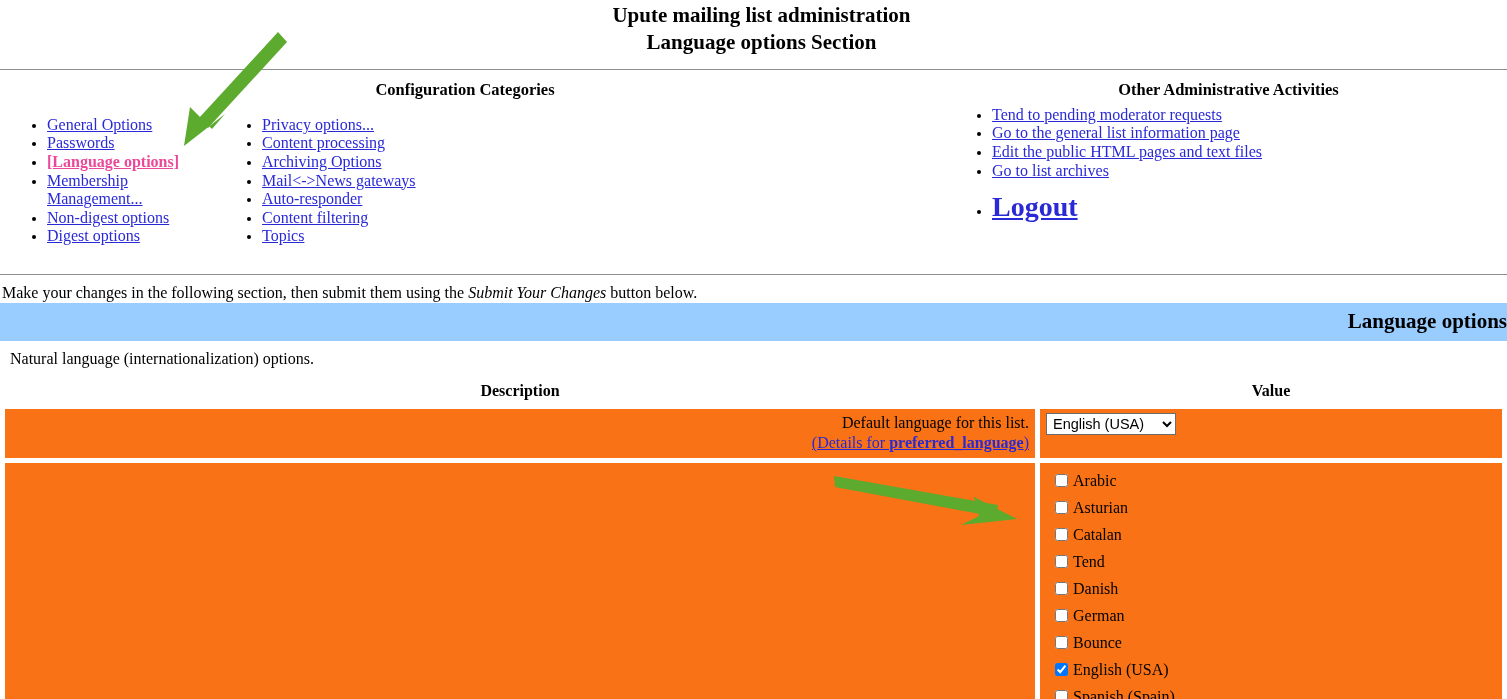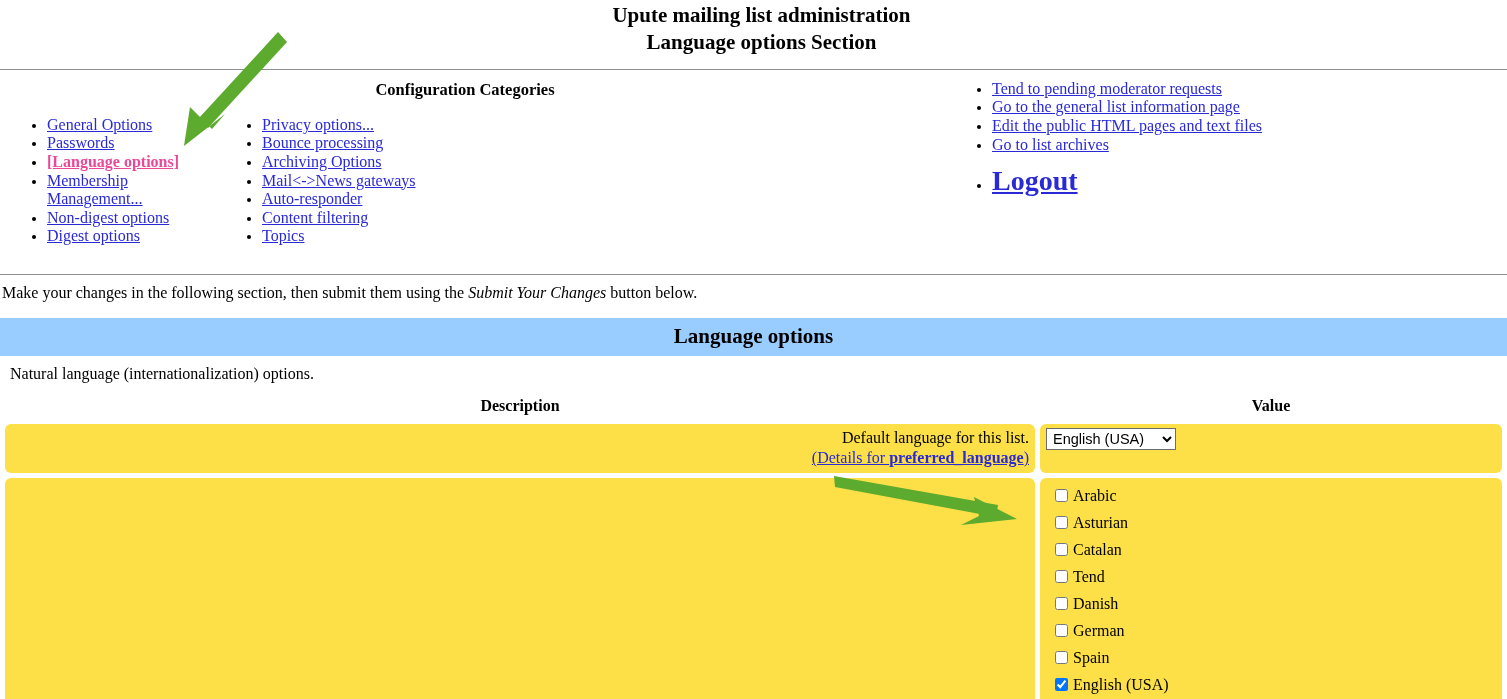--- a/index.html
+++ b/index.html
@@ -120,25 +120,24 @@
     padding: 8px 0 0 2px;
     line-height: 1.25;
   }
   .instruction em {
     font-style: italic;
   }
 
   
   .section-banner {
     background: #99ccff;
-    text-align: center;
+    text-align: right;
     font-weight: bold;
     font-size: 21px;
     padding: 6px 0 7px 0;
-    margin-top: 15px;
   }
 
   .section-desc {
     font-size: 16px;
     padding: 9px 0 0 10px;
   }
 
   
   .opt-table {
     width: 1507px;
@@ -151,25 +150,24 @@
     font-weight: bold;
     font-size: 16px;
     padding: 0 0 4px 0;
     background: #ffffff;
     border: none;
   }
   .opt-table th.th-desc { width: 1030px; }
   .opt-table th.th-val  { width: 462px; }
 
   .opt-table td {
-    background: #fde047;
+    background: #f97316;
     vertical-align: top;
     padding: 4px 6px 5px 6px;
     font-size: 16px;
-    border-radius: 6px;
   }
   td.cell-desc {
     text-align: right;
     line-height: 1.26;
   }
   td.cell-val {
     text-align: left;
   }
   a.detail-link {
     color: #2a29d6;
@@ -239,32 +237,33 @@
             <li><a href="#" class="navlink">Passwords</a></li>
             <li><a href="#" class="navlink-current">[Language options]</a></li>
             <li><a href="#" class="navlink">Membership Management...</a></li>
             <li><a href="#" class="navlink">Non-digest options</a></li>
             <li><a href="#" class="navlink">Digest options</a></li>
           </ul>
       </div>
       <div class="cfg-col-2">
         <ul class="link-list" id="cfg-col-2">
             <li><a href="#" class="navlink">Privacy options...</a></li>
-            <li><a href="#" class="navlink">Bounce processing</a></li>
+            <li><a href="#" class="navlink">Content processing</a></li>
             <li><a href="#" class="navlink">Archiving Options</a></li>
             <li><a href="#" class="navlink">Mail&lt;-&gt;News gateways</a></li>
             <li><a href="#" class="navlink">Auto-responder</a></li>
             <li><a href="#" class="navlink">Content filtering</a></li>
             <li><a href="#" class="navlink">Topics</a></li>
           </ul>
       </div>
     </div>
   </div>
 
   <div class="nav-right admin-wrap">
+    <div class="admin-title">Other Administrative Activities</div>
     <ul id="admin-list">
         <li><a href="#" class="navlink">Tend to pending moderator requests</a></li>
         <li><a href="#" class="navlink">Go to the general list information page</a></li>
         <li><a href="#" class="navlink">Edit the public HTML pages and text files</a></li>
         <li><a href="#" class="navlink">Go to list archives</a></li>
         <li class="logout-item"><a href="#" class="logout-link">Logout</a></li>
       </ul>
   </div>
 
 </div>
@@ -319,21 +318,21 @@
             <div class="lang-row">
               <input type="checkbox" style="">
               <label>Danish</label>
             </div>
             <div class="lang-row">
               <input type="checkbox" style="">
               <label>German</label>
             </div>
             <div class="lang-row">
               <input type="checkbox" style="">
-              <label>Spain</label>
+              <label>Bounce</label>
             </div>
             <div class="lang-row">
               <input type="checkbox" checked="" style="">
               <label>English (USA)</label>
             </div>
             <div class="lang-row">
               <input type="checkbox" style="">
               <label>Spanish (Spain)</label>
             </div>
           </div>

